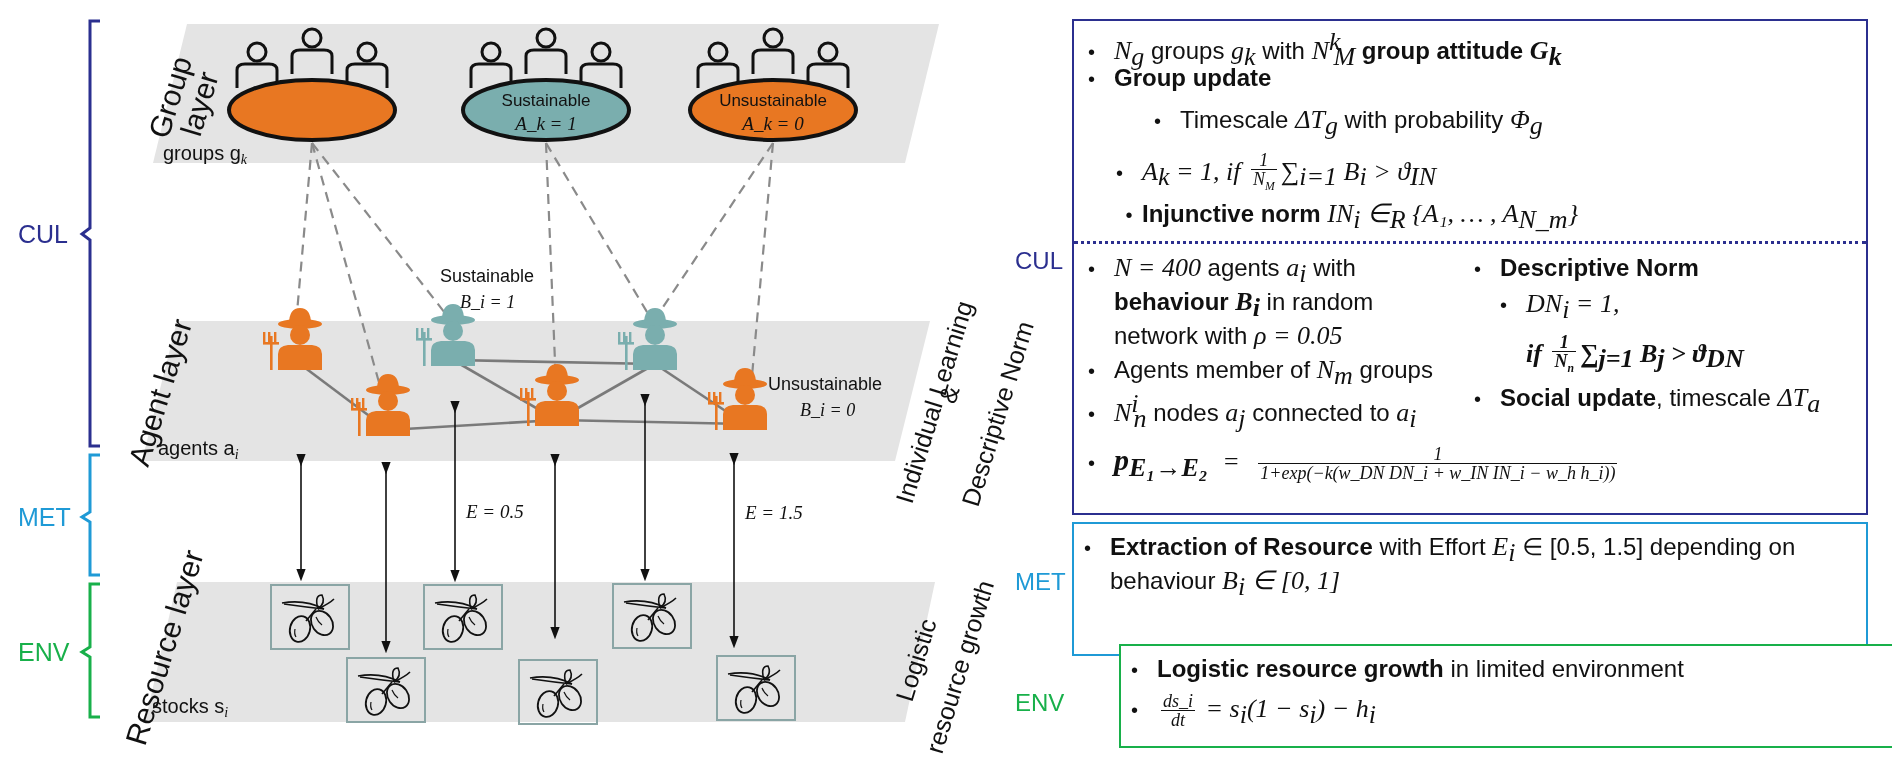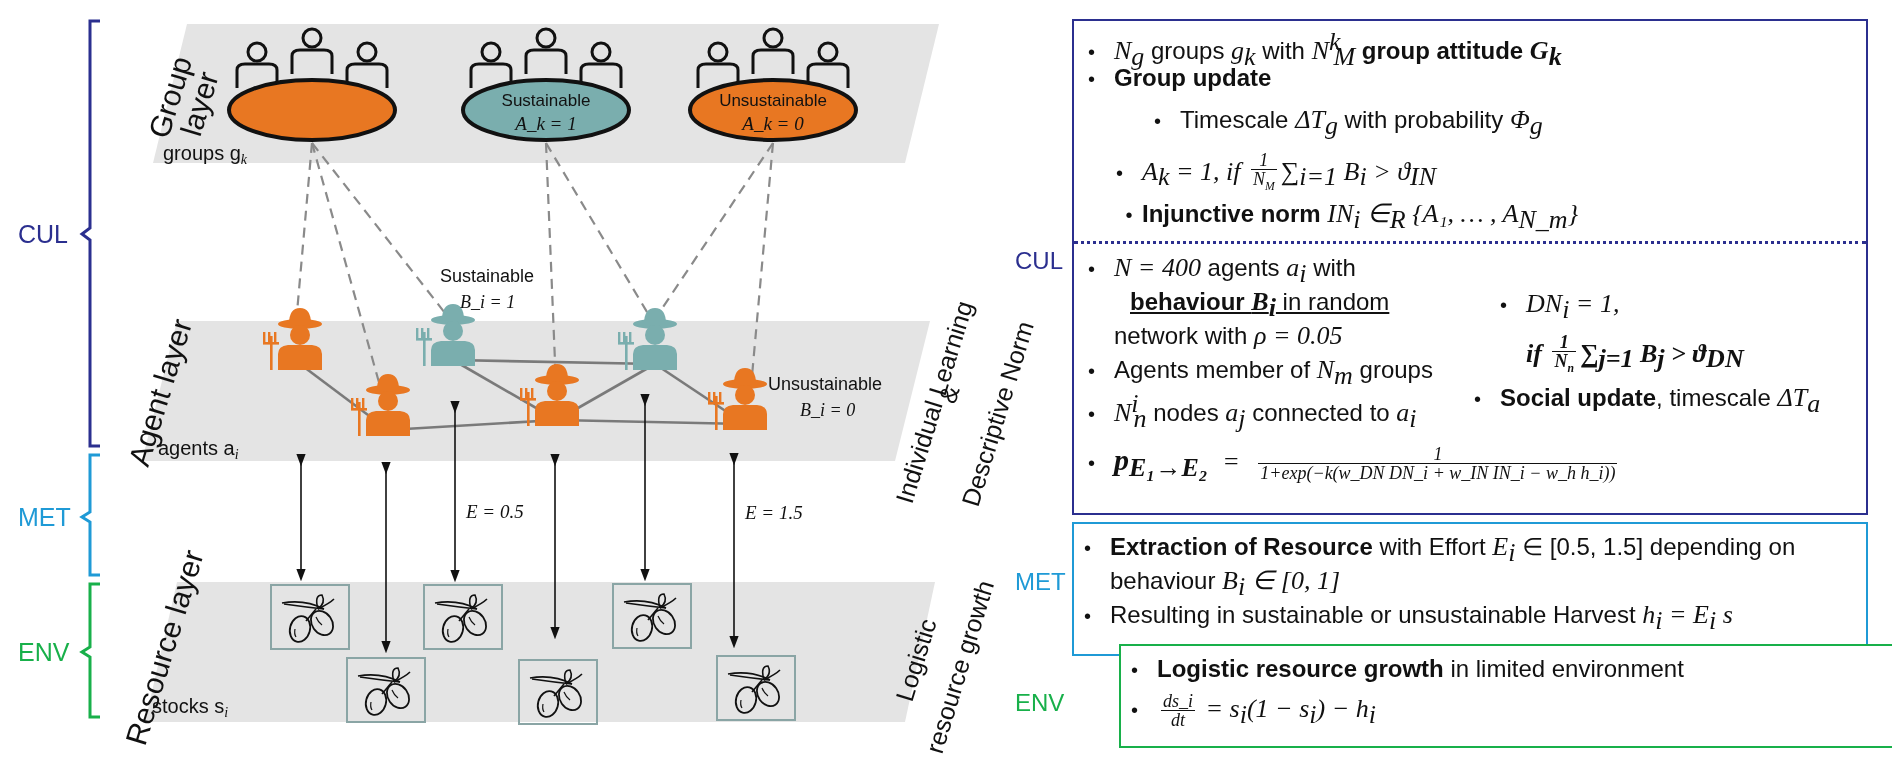--- a/index.html
+++ b/index.html
@@ -213,33 +213,36 @@
   </div>
   <div class="line" style="left:42px;top:178px;text-align:center;">
     <span class="bullet">•</span><span class="b">Injunctive norm </span><span class="m">IN</span><sub class="m">i</sub><span class="m"> ∈</span><sub class="m">R</sub><span class="m"> {A₁, … , A</span><sub class="m">N_m</sub><span class="m">}</span>
   </div>
 
   <div class="dotted-sep"></div>
 
   <div class="line" style="left:14px;top:232px;">
     <span class="bullet">•</span><span class="m">N = 400</span><span> agents </span><span class="m">a</span><sub class="m">i</sub><span> with</span>
   </div>
-  <div class="line" style="left:56px;top:266px;text-decoration:underline;">
+  <div class="line" style="left:40px;top:266px;">
     <span class="b">behaviour </span><span class="mb">B</span><sub class="mb">i</sub><span> in random</span>
   </div>
   <div class="line" style="left:40px;top:300px;">
     <span>network with </span><span class="m">ρ = 0.05</span>
   </div>
   <div class="line" style="left:14px;top:334px;">
     <span class="bullet">•</span><span>Agents member of </span><span class="m">N</span><sub class="m">m</sub><span> groups</span>
   </div>
   <div class="line" style="left:14px;top:368px;">
     <span class="bullet">•</span><span class="m">N</span><sup class="m">i</sup><sub class="m" style="margin-left:-5px;">n</sub><span> nodes </span><span class="m">a</span><sub class="m">j</sub><span> connected to </span><span class="m">a</span><sub class="m">i</sub>
   </div>
 
+  <div class="line" style="left:400px;top:232px;">
+    <span class="bullet">•</span><span class="b">Descriptive Norm</span>
+  </div>
   <div class="line" style="left:426px;top:268px;">
     <span class="bullet">•</span><span class="m">DN</span><sub class="m">i</sub><span class="m"> = 1,</span>
   </div>
   <div class="line" style="left:452px;top:312px;font-weight:bold;">
     <span class="m">if </span><span class="frac"><span class="num">1</span><span class="den"><span>N</span><sub>n</sub></span></span><span class="m">∑</span><sub class="m">j=1</sub><span class="m"> B</span><sub class="m">j</sub><span class="m"> &gt; ϑ</span><sub class="m">DN</sub>
   </div>
   <div class="line" style="left:400px;top:362px;">
     <span class="bullet">•</span><span class="b">Social update</span><span>, timescale </span><span class="m">ΔT</span><sub class="m">a</sub>
   </div>
 
@@ -248,23 +251,20 @@
   </div>
 </div>
 
 <div class="panel panel-met">
   <div class="line" style="left:10px;top:8px;">
     <span class="bullet">•</span><span class="b">Extraction of Resource</span><span> with Effort </span><span class="m">E</span><sub class="m">i</sub><span> ∈ [0.5, 1.5] depending on</span>
   </div>
   <div class="line" style="left:36px;top:42px;">
     <span>behaviour </span><span class="m">B</span><sub class="m">i</sub><span class="m"> ∈ [0, 1]</span>
   </div>
-  <div class="line" style="left:10px;top:76px;">
-    <span class="bullet">•</span><span>Resulting in sustainable or unsustainable Harvest </span><span class="m">h</span><sub class="m">i</sub><span class="m"> = E</span><sub class="m">i</sub><span class="m"> s</span>
-  </div>
 </div>
 
 <div class="panel panel-env">
   <div class="line" style="left:10px;top:8px;">
     <span class="bullet">•</span><span class="b">Logistic resource growth</span><span> in limited environment</span>
   </div>
   <div class="line" style="left:10px;top:46px;">
     <span class="bullet">•</span><span class="frac"><span class="num">ds_i</span><span class="den">dt</span></span><span class="m"> = s</span><sub class="m">i</sub><span class="m">(1 − s</span><sub class="m">i</sub><span class="m">) − h</span><sub class="m">i</sub>
   </div>
 </div>

